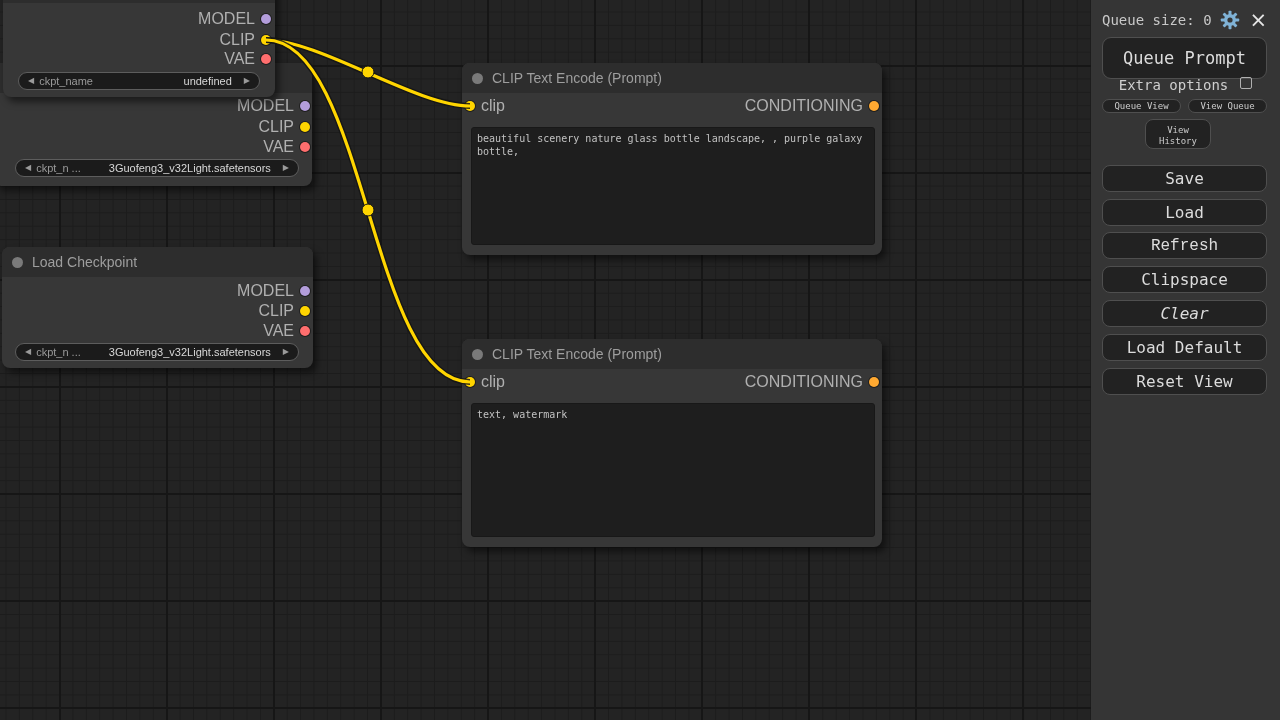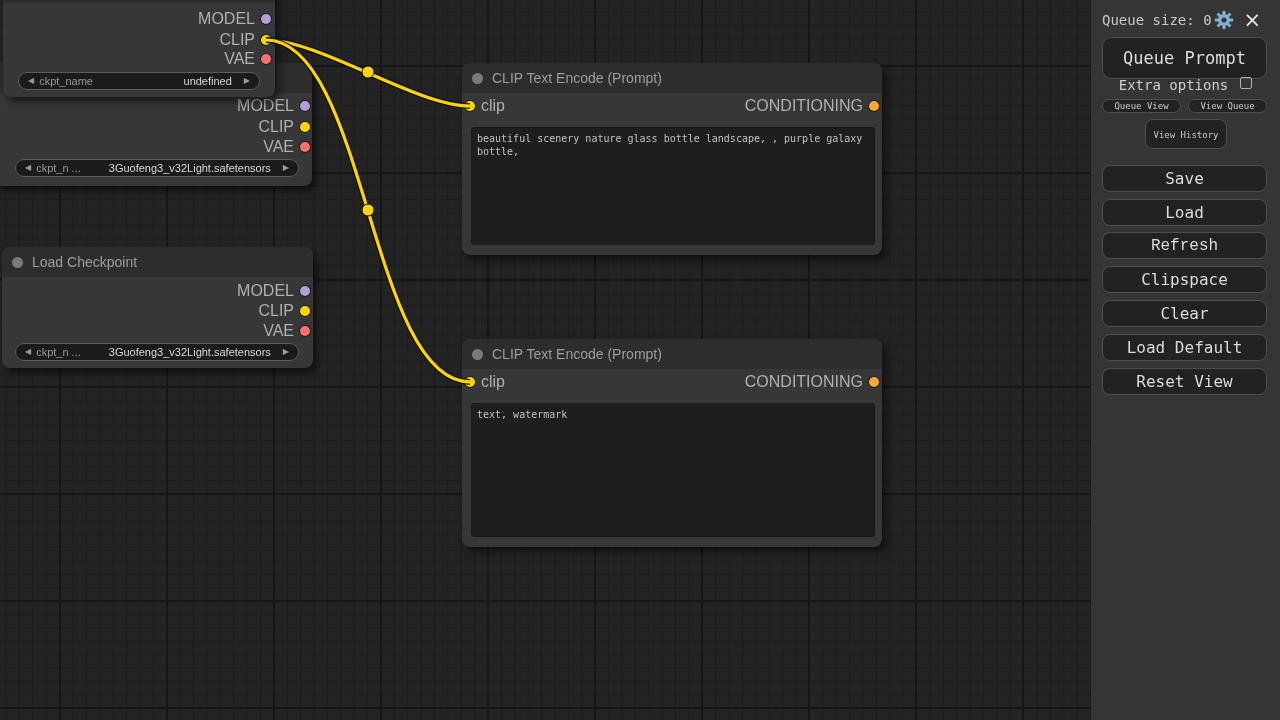--- a/index.html
+++ b/index.html
@@ -59,21 +59,21 @@
   #link-layer { position:absolute; left:0; top:0; z-index:3; pointer-events:none; }
   .wire-outline { fill:none; stroke:#141414; stroke-width:6; opacity:.85; }
   .wire { fill:none; stroke:#FFD500; stroke-width:3.2; }
   .wire-dot { fill:#FFD500; stroke:#141414; stroke-width:1; }
 
   
   #sidebar {
     position:absolute; left:1091px; top:0; width:189px; height:720px; background:#353535;
     font-family:"DejaVu Sans Mono", monospace; color:#c8c8c8; z-index:5;
   }
-  .sb-header { position:absolute; left:11px; right:19px; top:9px; height:22px;
+  .sb-header { position:absolute; left:11px; right:13px; top:9px; height:22px;
                display:flex; align-items:center; font-size:14px; }
   .sb-header .spacer { flex:1; }
   .gear-wrap { margin-right:9px; display:flex; }
   .close-x { font-size:21px; color:#e6e6e6; line-height:18px; cursor:pointer;
              font-family:"DejaVu Sans", sans-serif; }
   .sb-btn {
     position:absolute; left:11px; width:165px; height:27px; background:#222222;
     border:1px solid #4f4f4f; border-radius:8px; color:#dcdcdc;
     font-family:"DejaVu Sans Mono", monospace; font-size:16px; text-align:center;
     cursor:pointer; line-height:24px; padding:0;
@@ -82,21 +82,21 @@
   .extra-row { position:absolute; left:0; right:0; top:77px; height:15px;
                display:flex; align-items:flex-start; justify-content:center; gap:12px;
                font-size:14px; color:#cfcfcf; }
   .extra-row input { appearance:none; width:12px; height:12px; border:1px solid #b0b0b0;
                      border-radius:2px; background:transparent; }
   .sb-small {
     position:absolute; height:14px; background:#222222; border:1px solid #4f4f4f;
     border-radius:7px; color:#cccccc; font-family:"DejaVu Sans Mono", monospace;
     font-size:9px; line-height:11px; text-align:center; cursor:pointer; padding:0;
   }
-  #view-history { left:54px; top:119px; width:82px; height:30px; border-radius:8px;
+  #view-history { left:54px; top:119px; width:66px; height:30px; border-radius:8px;
                   line-height:11px; padding-top:3px; }
 </style>
 </head>
 <body>
 
 <div id="canvas">
 
   <div class="node" id="node-ckpt-mid" style="left:-6px; top:63px; width:318px; height:123px;">
     <div class="node-title"></div>
     <div class="slot out" style="right:2px; top:34px;">
@@ -243,16 +243,16 @@
   </div>
 
   <button class="sb-small" style="left:11px; top:99px; width:79px;">Queue View</button>
   <button class="sb-small" style="left:97px; top:99px; width:79px;">View Queue</button>
   <button class="sb-small" id="view-history">View History</button>
 
   <button class="sb-btn" style="top:165px;">Save</button>
   <button class="sb-btn" style="top:199px;">Load</button>
   <button class="sb-btn" style="top:232px;font-family:Liberation Mono, monospace;">Refresh</button>
   <button class="sb-btn" style="top:266px;">Clipspace</button>
-  <button class="sb-btn" style="top:300px;">Clear</button>
+  <button class="sb-btn" style="top:300px;font-style:italic;">Clear</button>
   <button class="sb-btn" style="top:334px;">Load Default</button>
   <button class="sb-btn" style="top:368px;">Reset View</button>
 </div>
 
 </body></html>

